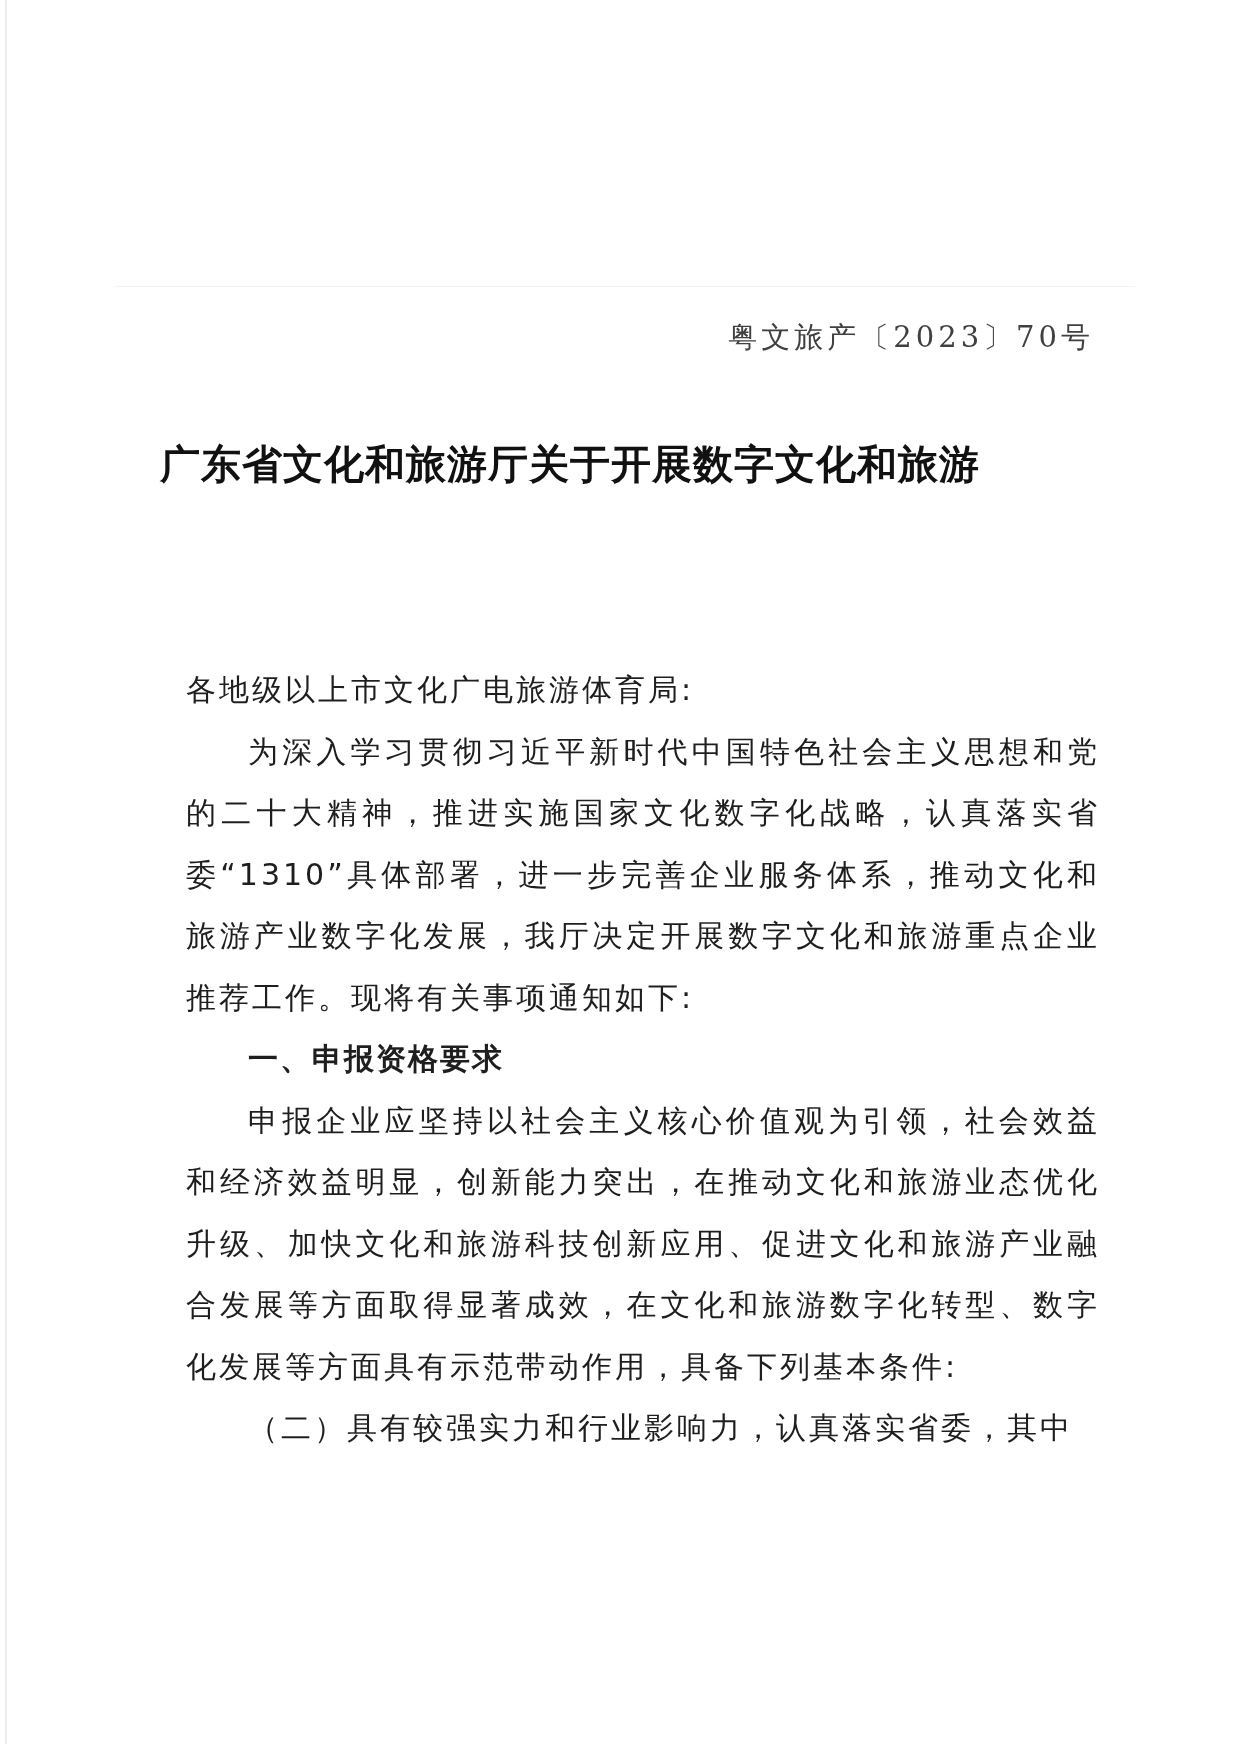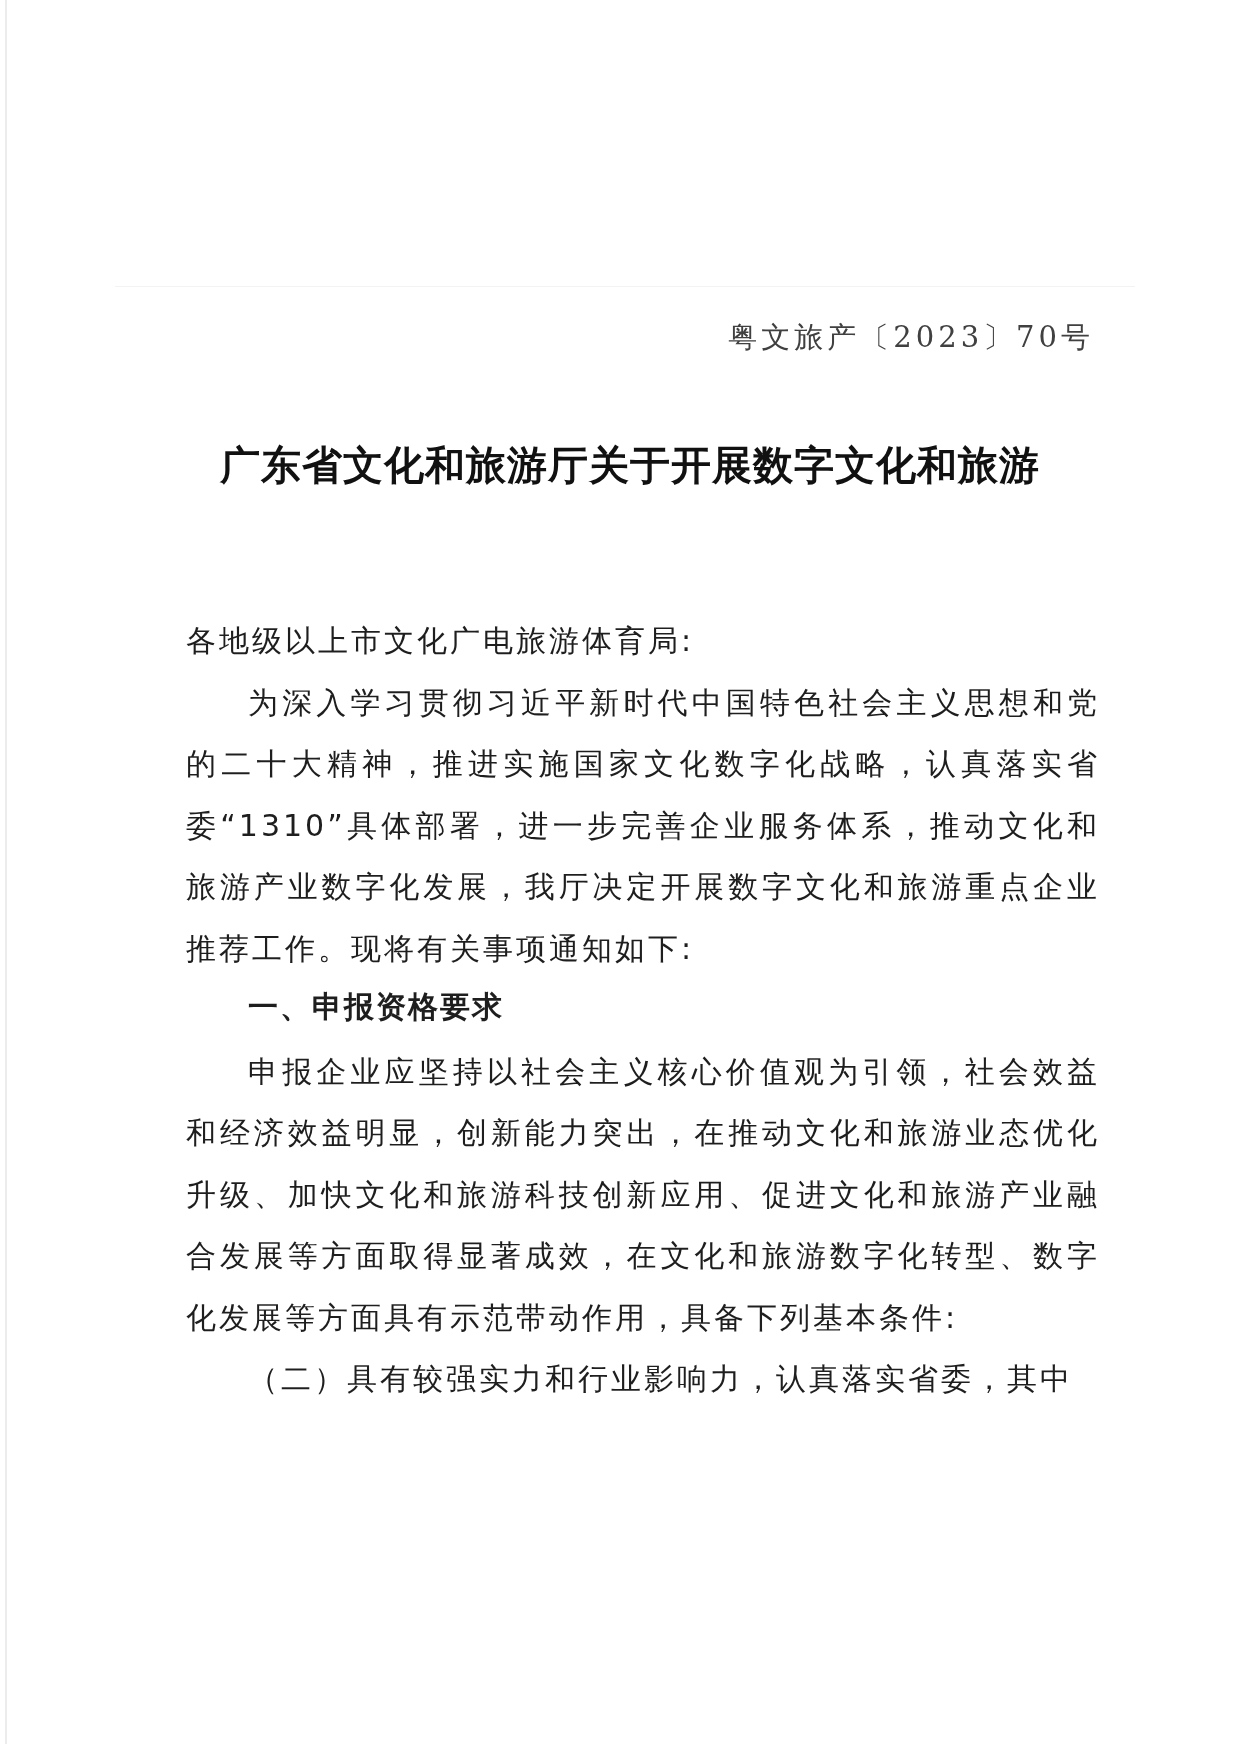--- a/index.html
+++ b/index.html
@@ -16,32 +16,32 @@
     position: absolute; left: 115px; top: 286px; width: 1020px; height: 1px;
     background: #f2f4f2;
   }
   .docnum {
     position: absolute; right: 140px; top: 318px;
     font-size: 29px; letter-spacing: 4px; color: #404040;
     font-family: "DejaVu Serif", "Liberation Serif", serif;
   }
   .title {
     position: absolute; left: 160px; width: 940px; top: 432px;
-    text-align: center; font-weight: bold; font-size: 40px; line-height: 66px;
+    text-align: left; font-weight: bold; font-size: 40px; line-height: 66px;
     letter-spacing: 1px; color: #111;
-    font-family: Liberation Sans, sans-serif;
+    font-family: Liberation Serif, serif;
   }
   .body {
-    position: absolute; left: 186px; top: 610px; width: 914px;
+    position: absolute; left: 186px; top: 659px; width: 914px;
     font-size: 30px; line-height: 61.5px; letter-spacing: 3px; color: #1e1e1e;
     font-family: "DejaVu Sans", "Liberation Sans", sans-serif;
   }
   .body p { margin: 0; text-align: justify; }
   .indent { text-indent: 62px; }
-  .heading { font-weight: bold; text-indent: 62px; letter-spacing: 2px; font-family: Liberation Mono, monospace; }
+  .heading { font-weight: bold; text-indent: 62px; letter-spacing: 2px; }
 </style>
 </head>
 <body>
 
 <div class="left-edge"></div>
 <div class="faint-rule"></div>
 
 <div class="docnum">粤文旅产〔2023〕70号</div>
 
 <div class="title">

